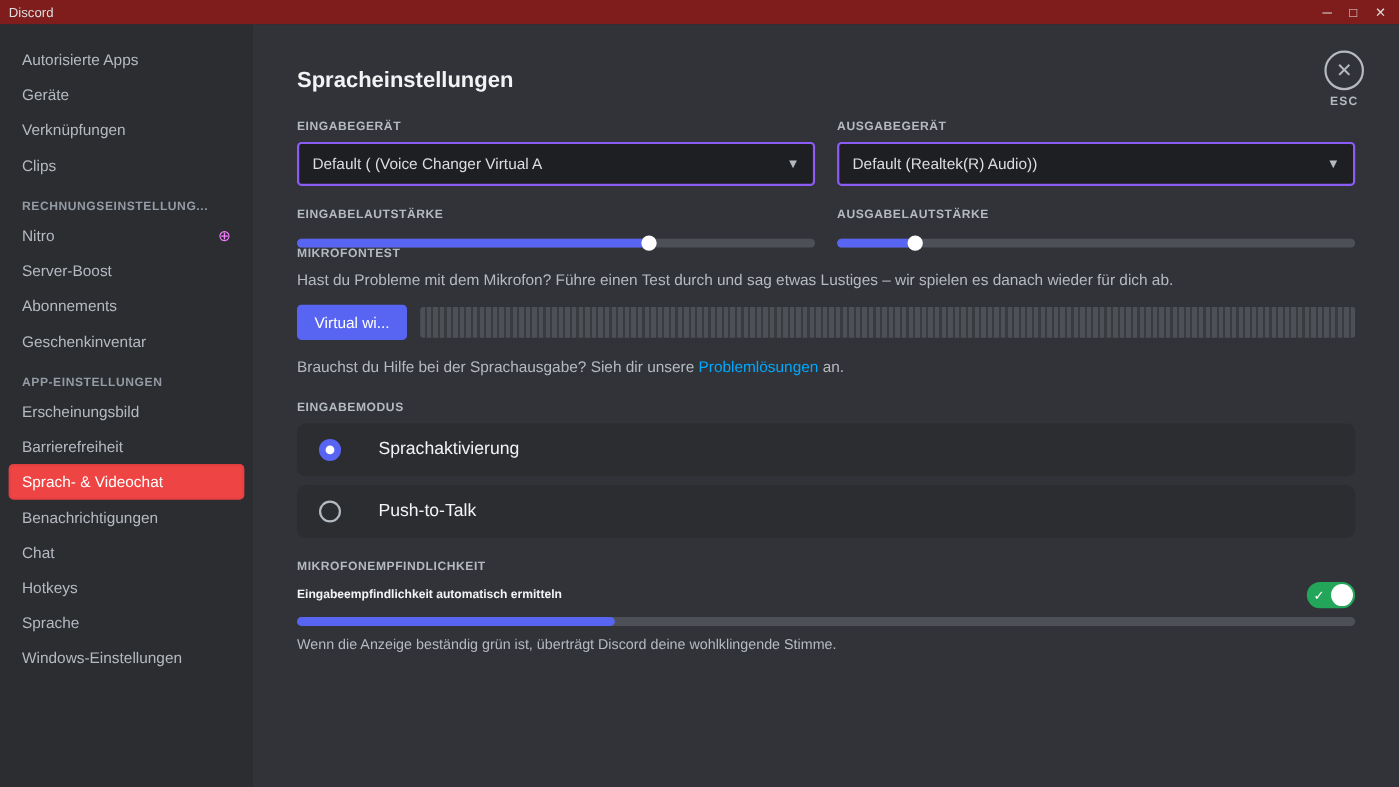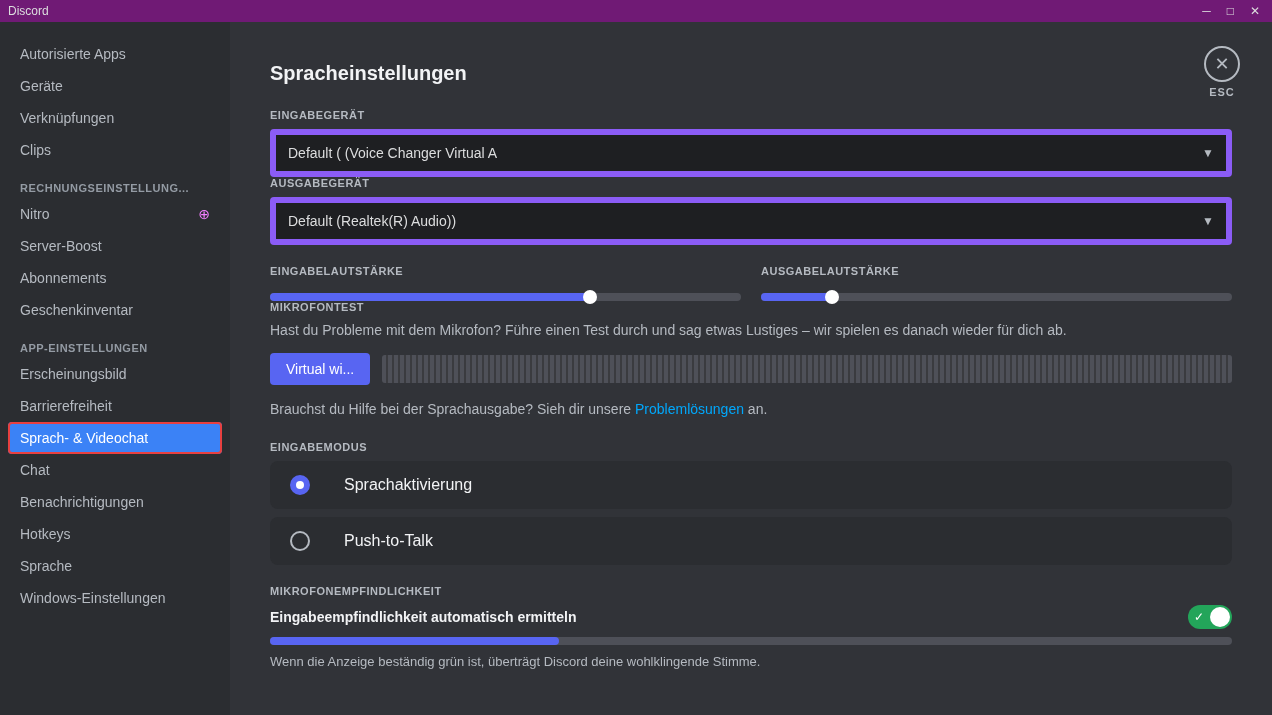--- a/index.html
+++ b/index.html
@@ -8,21 +8,21 @@
       height: 715px;
       background: #2b2d31;
       font-family: 'Segoe UI', Arial, sans-serif;
       color: #dcddde;
       font-size: 14px;
       overflow: hidden;
       display: flex;
       flex-direction: column;
     }
     .title-bar {
-      background: #701a75;
+      background: #7f1d1d;
       height: 22px;
       display: flex;
       align-items: center;
       padding: 0 8px;
       justify-content: space-between;
       flex-shrink: 0;
     }
     .title-bar-title {
       color: #dcddde;
       font-size: 12px;
@@ -54,21 +54,21 @@
       padding: 8px 12px;
       border-radius: 4px;
       cursor: pointer;
       color: #b5bac1;
       font-size: 14px;
       display: flex;
       align-items: center;
       justify-content: space-between;
     }
     .sidebar-item.active {
-      background: #3b82f6;
+      background: #ef4444;
       color: #fff;
     }
     .sidebar-section-label {
       color: #949ba4;
       font-size: 11px;
       font-weight: 700;
       text-transform: uppercase;
       letter-spacing: 0.5px;
       padding: 16px 12px 4px;
     }
@@ -113,38 +113,38 @@
     }
     .esc-label {
       font-size: 11px;
       font-weight: 700;
       letter-spacing: 1px;
       color: #b5bac1;
     }
     
     .devices-row {
       display: flex;
+      gap: 20px;
       margin-bottom: 20px;
-      flex-direction: column;
     }
     .device-col {
       flex: 1;
     }
     .device-label {
       font-size: 11px;
       font-weight: 700;
       text-transform: uppercase;
       letter-spacing: 0.5px;
       color: #b5bac1;
       margin-bottom: 8px;
     }
     .device-select {
       width: 100%;
       background: #1e1f22;
-      border: 6px solid #8b5cf6;
+      border: 2px solid #8b5cf6;
       border-radius: 4px;
       padding: 10px 12px;
       color: #dcddde;
       font-size: 14px;
       display: flex;
       align-items: center;
       justify-content: space-between;
       cursor: pointer;
     }
     .device-select-text {
@@ -309,21 +309,21 @@
     .sensitivity-section {
       margin-bottom: 16px;
     }
     .sensitivity-row {
       display: flex;
       align-items: center;
       justify-content: space-between;
       margin-bottom: 8px;
     }
     .sensitivity-title {
-      font-size: 14px;
+      font-size: 11px;
       color: #f2f3f5;
       font-weight: 600;
     }
     .toggle-switch {
       width: 44px;
       height: 24px;
       background: #23a55a;
       border-radius: 12px;
       position: relative;
       cursor: pointer;
@@ -419,24 +419,24 @@
     <div class="sidebar-item">
       <span>Erscheinungsbild</span>
     </div>
     <div class="sidebar-item">
       <span>Barrierefreiheit</span>
     </div>
     <div class="sidebar-item active" style="outline: 2px solid #e84040; outline-offset: -2px;">
       <span>Sprach- &amp; Videochat</span>
     </div>
     <div class="sidebar-item">
+      <span>Benachrichtigungen</span>
+    </div>
+    <div class="sidebar-item">
       <span>Chat</span>
-    </div>
-    <div class="sidebar-item">
-      <span>Benachrichtigungen</span>
     </div>
     <div class="sidebar-item">
       <span>Hotkeys</span>
     </div>
     <div class="sidebar-item">
       <span>Sprache</span>
     </div>
     <div class="sidebar-item">
       <span>Windows-Einstellungen</span>
     </div>

